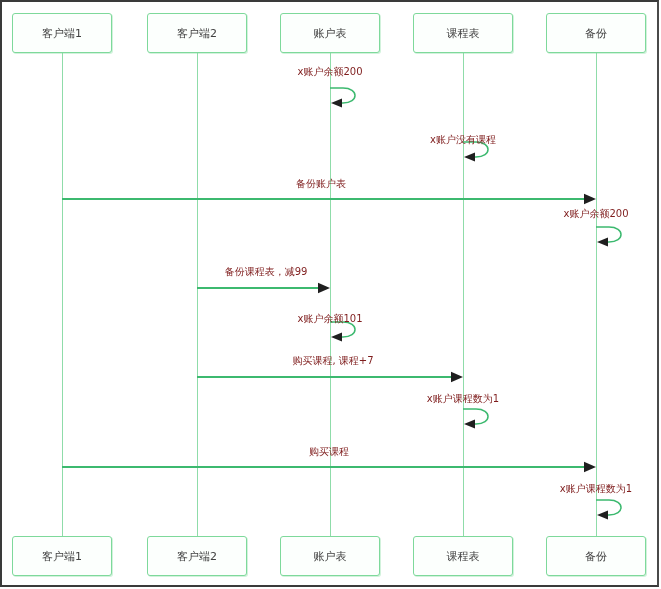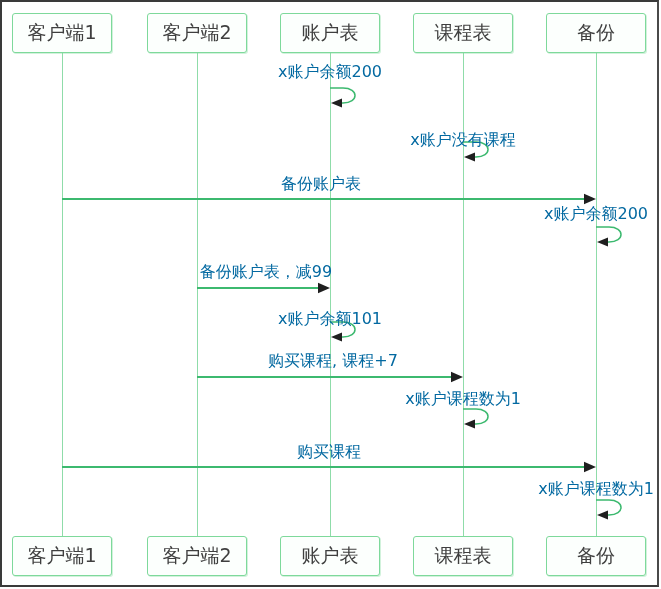--- a/index.html
+++ b/index.html
@@ -28,41 +28,41 @@
     width: 100px;
     height: 40px;
     border: 1px solid #7ed99b;
     border-radius: 3px;
     background: #fcfffd;
     box-shadow: 1px 1px 0 rgba(126,217,155,0.35);
     display: flex;
     align-items: center;
     justify-content: center;
     color: #3f3f3f;
-    font-size: 19px;
+    font-size: 11px;
     white-space: nowrap;
     box-sizing: border-box;
   }
   .lifeline {
     position: absolute;
     top: 53px;
     height: 483px;
     width: 1px;
     background: #8fdca9;
   }
   .svg-layer {
     position: absolute;
     left: 0; top: 0;
     pointer-events: none;
   }
   .msg-label {
     position: absolute;
     transform: translateX(-50%);
-    color: #0369a1;
-    font-size: 16px;
+    color: #7f1d1d;
+    font-size: 10px;
     white-space: nowrap;
     line-height: 16px;
   }
 </style>
 </head>
 <body>
 
 <div class="canvas">
   <div class="frame"></div>
 
@@ -114,19 +114,19 @@
   <div class="actor-box" style="left:12px;  top:536px">客户端1</div>
   <div class="actor-box" style="left:147px; top:536px">客户端2</div>
   <div class="actor-box" style="left:280px; top:536px">账户表</div>
   <div class="actor-box" style="left:413px; top:536px">课程表</div>
   <div class="actor-box" style="left:546px; top:536px">备份</div>
 
   <div class="msg-label" style="left:330px; top:64px">x账户余额200</div>
   <div class="msg-label" style="left:463px; top:132px">x账户没有课程</div>
   <div class="msg-label" style="left:321px; top:176px">备份账户表</div>
   <div class="msg-label" style="left:596px; top:206px">x账户余额200</div>
-  <div class="msg-label" style="left:266px; top:264px">备份账户表，减99</div>
+  <div class="msg-label" style="left:266px; top:264px">备份课程表，减99</div>
   <div class="msg-label" style="left:330px; top:311px">x账户余额101</div>
   <div class="msg-label" style="left:333px; top:353px">购买课程, 课程+7</div>
   <div class="msg-label" style="left:463px; top:391px">x账户课程数为1</div>
   <div class="msg-label" style="left:329px; top:444px">购买课程</div>
   <div class="msg-label" style="left:596px; top:481px">x账户课程数为1</div>
 </div>
 
 </body></html>

